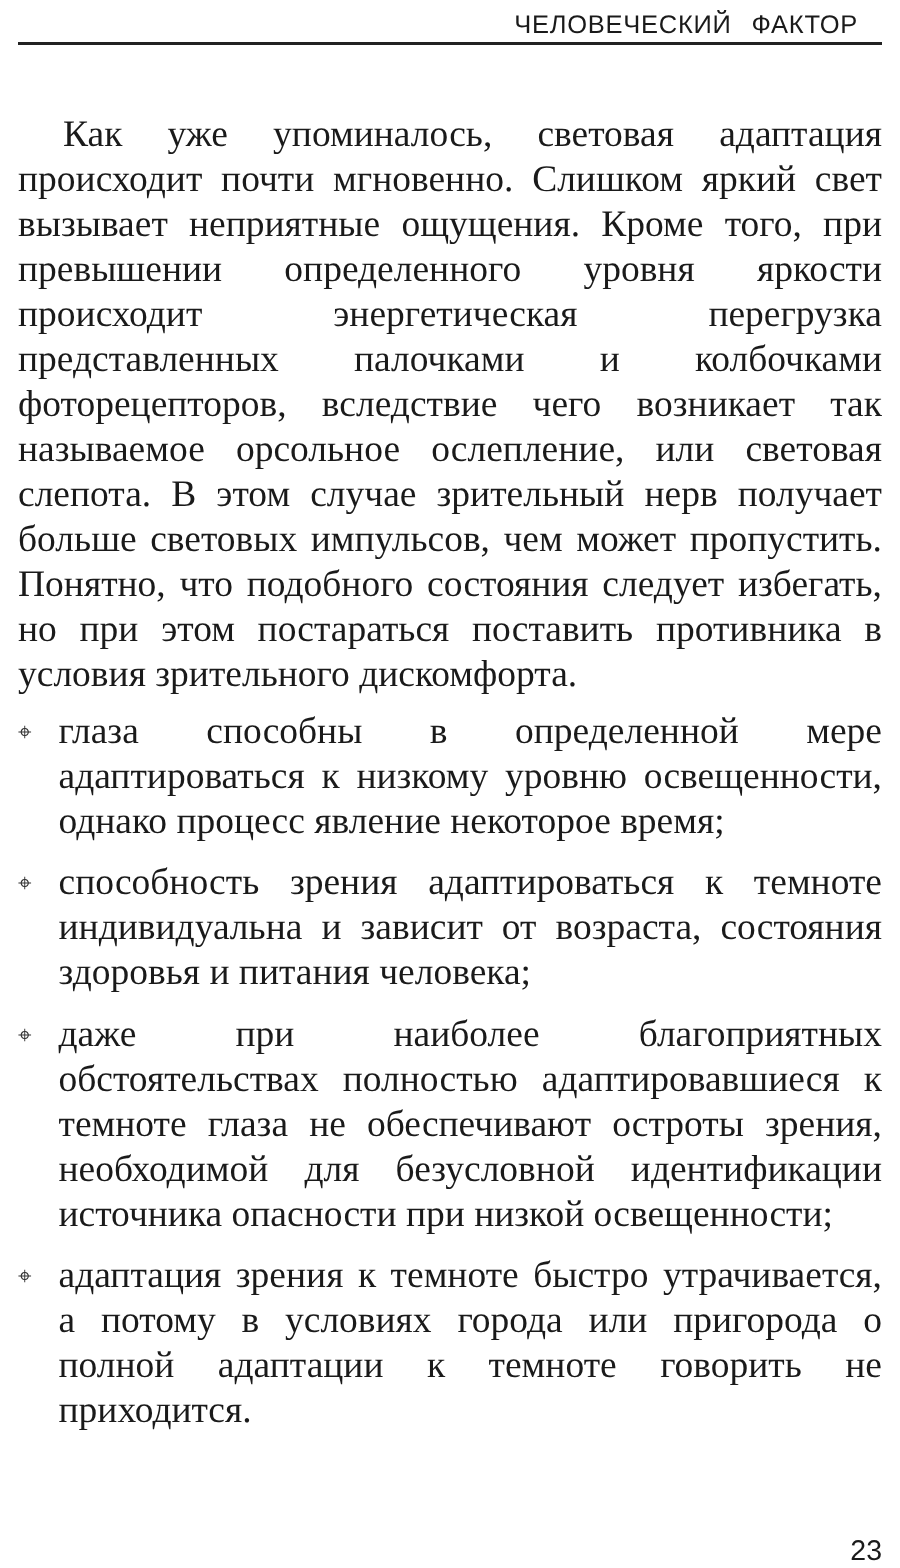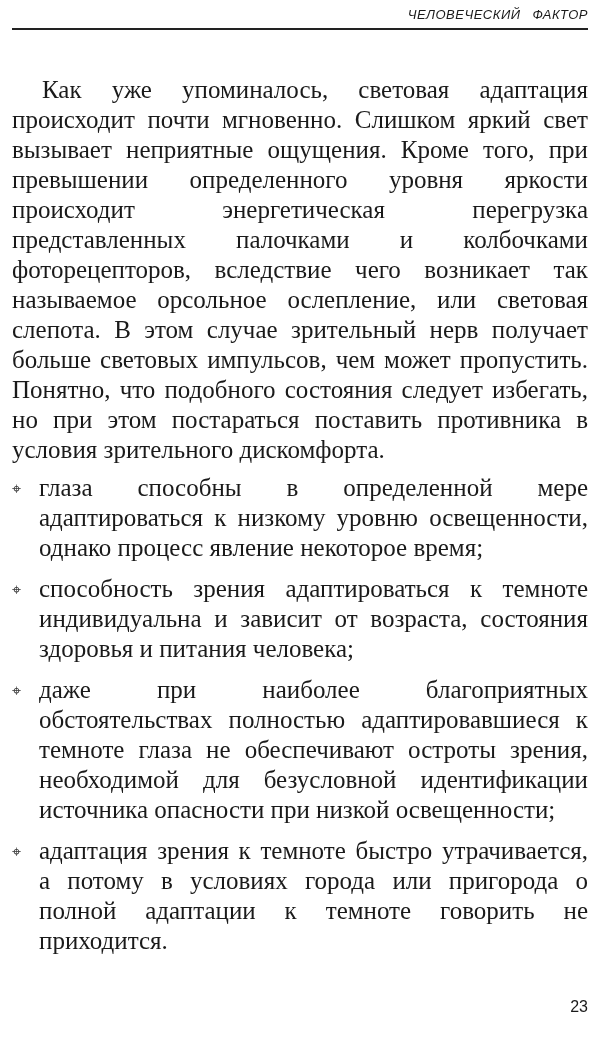--- a/index.html
+++ b/index.html
@@ -1,25 +1,25 @@
 <!DOCTYPE html>
 <html><head>
 <meta charset="utf-8">
 <style>
   html,body{margin:0;padding:0;background:#fff;}
   body{width:600px;height:1045px;position:relative;overflow:hidden;color:#1a1a1a;}
   .header{position:absolute;left:12px;right:12px;top:4px;height:24px;border-bottom:2px solid #222;}
-  .header-title{position:absolute;right:0;top:3px;font-family:"Liberation Sans",sans-serif;font-style:italic;font-size:13px;letter-spacing:0.5px;word-spacing:8px;}
+  .header-title{position:absolute;right:16px;top:3px;font-family:"Liberation Sans",sans-serif;font-size:17px;letter-spacing:0.5px;word-spacing:8px;}
   .body{position:absolute;left:12px;right:12px;top:47px;font-family:"Liberation Serif",serif;font-size:25px;line-height:30px;text-align:justify;}
   .p{margin:0;}
   .p.indent{text-indent:30px;margin-top:28px;}
   .list{margin:8px 0 0 0;padding:0;list-style:none;}
   .li{position:relative;padding-left:27px;margin-bottom:11px;}
   .bullet{position:absolute;left:0;top:1px;font-size:16px;color:#333;}
-  .page-num{position:absolute;right:12px;top:998px;font-family:"Liberation Sans",sans-serif;font-size:16px;margin-left:32px;}
+  .page-num{position:absolute;right:12px;top:1024px;font-family:"Liberation Sans",sans-serif;font-size:19px;margin-left:32px;}
 </style>
 </head>
 <body>
 
 <div class="header">
   <span class="header-title">ЧЕЛОВЕЧЕСКИЙ ФАКТОР</span>
 </div>
 
 <div class="body">
   <p class="p indent">Как уже упоминалось, световая адаптация происходит почти мгновенно. Слишком яркий свет вызывает неприятные ощущения. Кроме того, при превышении определенного уровня яркости происходит энергетическая перегрузка представленных палочками и колбочками фоторецепторов, вследствие чего возникает так называемое орсольное ослепление, или световая слепота. В этом случае зрительный нерв получает больше световых импульсов, чем может пропустить. Понятно, что подобного состояния следует избегать, но при этом постараться поставить противника в условия зрительного дискомфорта.</p>

